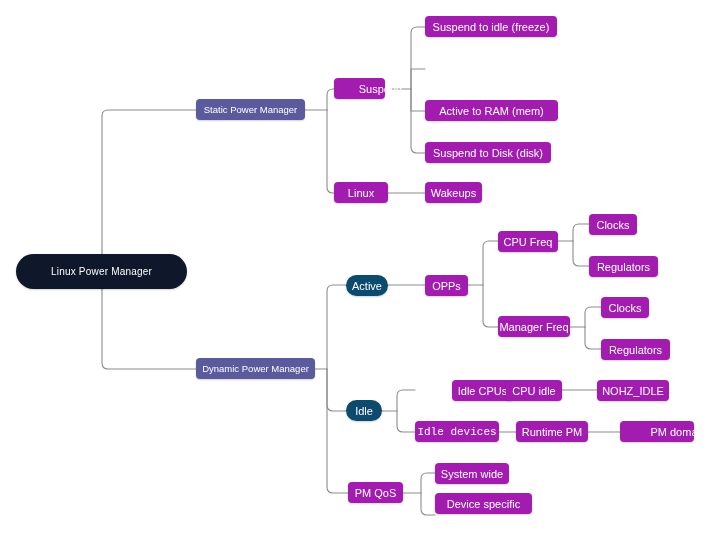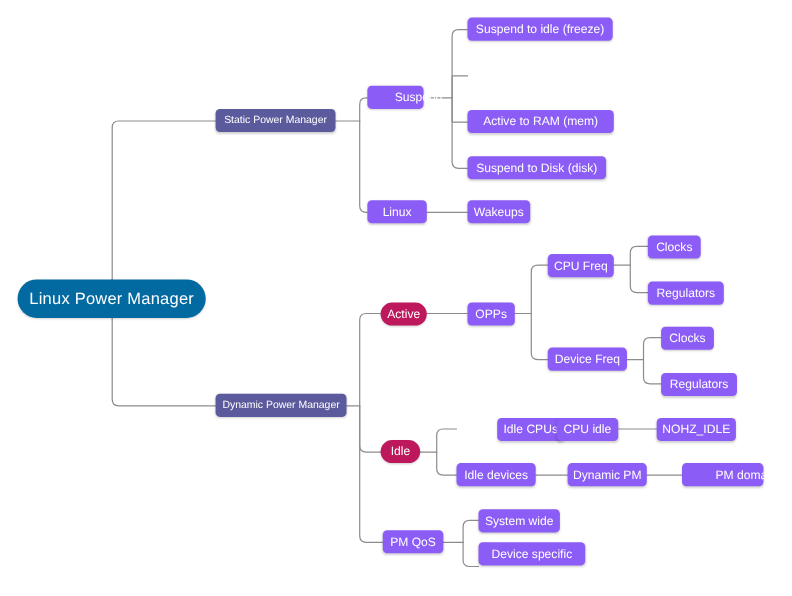--- a/index.html
+++ b/index.html
@@ -3,24 +3,24 @@
 <meta charset="utf-8">
 <style>
   html,body{margin:0;padding:0;background:#ffffff;}
   body{width:720px;height:542px;overflow:hidden;
        font-family:"Liberation Sans","DejaVu Sans",sans-serif;}
   #canvas{position:relative;width:720px;height:542px;background:#fff;}
   svg.links{position:absolute;left:0;top:0;width:720px;height:542px;}
   .node{position:absolute;box-sizing:border-box;display:flex;align-items:center;
         justify-content:center;color:#ffffff;white-space:nowrap;
         box-shadow:0 1px 2px rgba(0,0,0,.18);z-index:3;}
-  .n-root{background:#0369a1;border-radius:22px;font-size:15px;letter-spacing:.2px;}
+  .n-root{background:#0f172a;border-radius:22px;font-size:10px;letter-spacing:.2px;}
   .n-branch{background:#5b5a9d;border-radius:4px;font-size:9.5px;}
-  .n-leaf{background:#8b5cf6;border-radius:4px;font-size:11px;}
-  .n-pill{background:#be185d;border-radius:11px;font-size:11px;}
+  .n-leaf{background:#a21caf;border-radius:4px;font-size:11px;}
+  .n-pill{background:#0c4a6e;border-radius:11px;font-size:11px;}
 </style>
 </head>
 <body>
 
 <div id="canvas">
 
   <svg class="links" viewBox="0 0 720 542" xmlns="http://www.w3.org/2000/svg">
     <g fill="none" stroke="#8c8c8c" stroke-width="1.1" stroke-linecap="round" stroke-linejoin="round">
 
       <path d="M102,289 L102,116 Q102,110 108,110 L196,110"></path>
@@ -80,30 +80,30 @@
   <div class="node n-leaf" style="left:425px;top:100px;width:133px;height:21px;">Active to RAM (mem)</div>
   <div class="node n-leaf" style="left:425px;top:142px;width:126px;height:21px;">Suspend to Disk (disk)</div>
   <div class="node n-leaf" style="left:425px;top:182px;width:57px;height:21px;">Wakeups</div>
 
   <div class="node n-pill" style="left:346px;top:275px;width:42px;height:21px;">Active</div>
   <div class="node n-pill" style="left:346px;top:400px;width:36px;height:21px;">Idle</div>
   <div class="node n-leaf" style="left:348px;top:482px;width:55px;height:21px;">PM QoS</div>
 
   <div class="node n-leaf" style="left:425px;top:275px;width:43px;height:21px;">OPPs</div>
   <div class="node n-leaf" style="left:498px;top:231px;width:60px;height:21px;">CPU Freq</div>
-  <div class="node n-leaf" style="left:498px;top:316px;width:72px;height:21px;">Device Freq</div>
+  <div class="node n-leaf" style="left:498px;top:316px;width:72px;height:21px;">Manager Freq</div>
 
   <div class="node n-leaf" style="left:589px;top:214px;width:48px;height:21px;">Clocks</div>
   <div class="node n-leaf" style="left:589px;top:256px;width:69px;height:21px;">Regulators</div>
   <div class="node n-leaf" style="left:601px;top:297px;width:48px;height:21px;">Clocks</div>
   <div class="node n-leaf" style="left:601px;top:339px;width:69px;height:21px;">Regulators</div>
 
   <div class="node n-leaf" style="left:415px;top:380px;width:61px;height:21px;margin-left:37px;">Idle CPUs</div>
   <div class="node n-leaf" style="left:506px;top:380px;width:56px;height:21px;">CPU idle</div>
   <div class="node n-leaf" style="left:597px;top:380px;width:72px;height:21px;">NOHZ_IDLE</div>
-  <div class="node n-leaf" style="left:415px;top:421px;width:72px;height:21px;">Idle devices</div>
-  <div class="node n-leaf" style="left:516px;top:421px;width:72px;height:21px;">Dynamic PM</div>
+  <div class="node n-leaf" style="left:415px;top:421px;width:84px;height:21px;font-family:Liberation Mono, monospace;">Idle devices</div>
+  <div class="node n-leaf" style="left:516px;top:421px;width:72px;height:21px;">Runtime PM</div>
   <div class="node n-leaf" style="left:620px;top:421px;width:74px;height:21px;padding-left:48px;">PM domains</div>
 
   <div class="node n-leaf" style="left:435px;top:463px;width:74px;height:21px;">System wide</div>
   <div class="node n-leaf" style="left:435px;top:493px;width:97px;height:21px;">Device specific</div>
 
 </div>
 
 </body></html>

